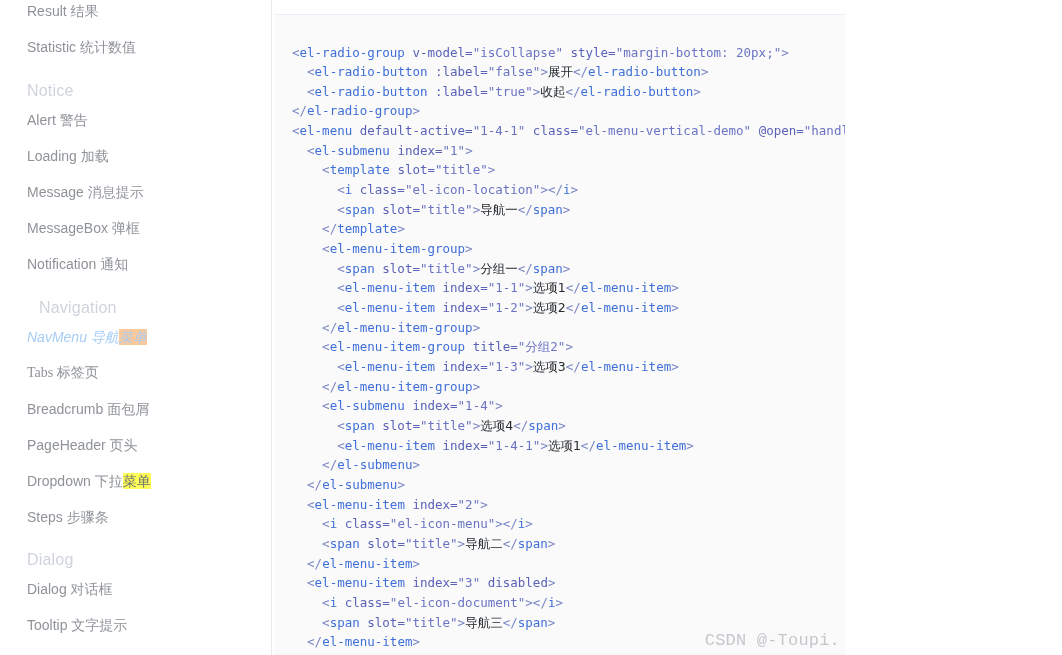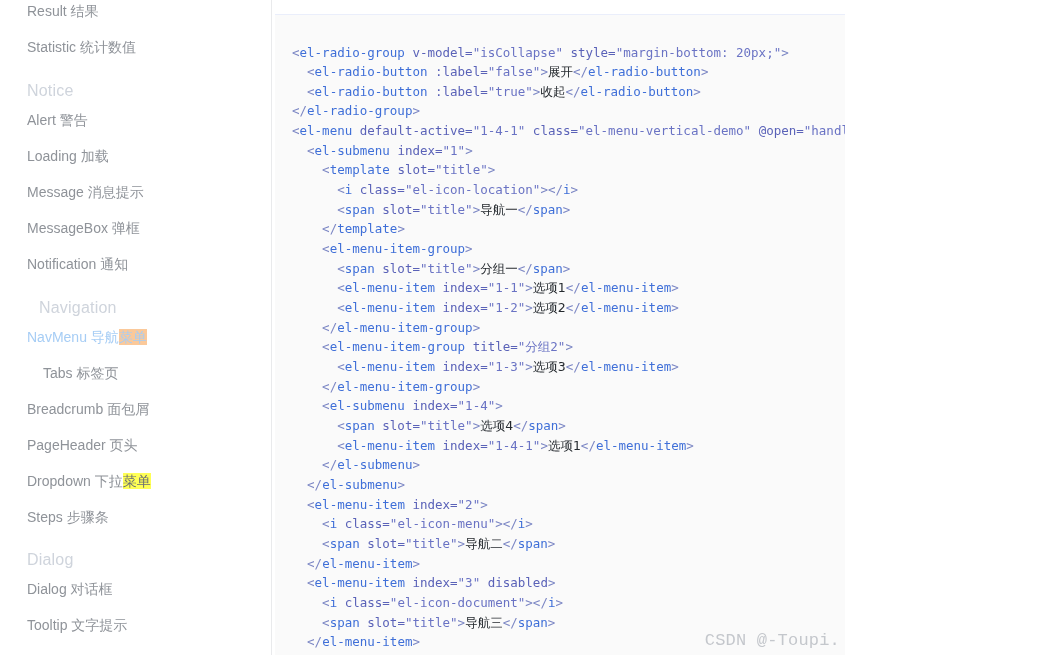--- a/index.html
+++ b/index.html
@@ -50,20 +50,21 @@
   .nav-item {
     font-size: 14px;
     color: #8f9399;
     padding: 0 0 0 27px;
     line-height: 16px;
     white-space: nowrap;
     cursor: pointer;
   }
   .nav-item.active {
     color: #a6cdf5;
+    font-style: italic;
   }
   .hl-orange {
     background: #fbc99a;
     color: #a6cdf5;
   }
   .hl-yellow {
     background: #ffff55;
     color: #6b6f75;
   }
 
@@ -131,21 +132,21 @@
         <li class="nav-item" style="position: absolute; top: 3px; left: 0px; right: 0px;">Result 结果</li>
         <li class="nav-item" style="position: absolute; top: 39px; left: 0px; right: 0px;">Statistic 统计数值</li>
         <li class="nav-group-title" style="position: absolute; top: 84px; left: 0px; right: 0px;">Notice</li>
         <li class="nav-item" style="position: absolute; top: 112px; left: 0px; right: 0px;">Alert 警告</li>
         <li class="nav-item" style="position: absolute; top: 148px; left: 0px; right: 0px;">Loading 加载</li>
         <li class="nav-item" style="position: absolute; top: 184px; left: 0px; right: 0px;">Message 消息提示</li>
         <li class="nav-item" style="position: absolute; top: 220px; left: 0px; right: 0px;">MessageBox 弹框</li>
         <li class="nav-item" style="position: absolute; top: 256px; left: 0px; right: 0px;">Notification 通知</li>
         <li class="nav-group-title" style="position: absolute; top: 301px; left: 12px; right: 0px;">Navigation</li>
         <li class="nav-item active" style="position: absolute; top: 329px; left: 0px; right: 0px;"><span>NavMenu 导航</span><span class="hl-orange">菜单</span></li>
-        <li class="nav-item" style="position: absolute; top: 365px; left: 16px; right: 0px;">Tabs 标签页</li>
+        <li class="nav-item" style="position: absolute; top: 365px; left: 0px; right: 0px; font-family: Liberation Serif, serif;">Tabs 标签页</li>
         <li class="nav-item" style="position: absolute; top: 401px; left: 0px; right: 0px;">Breadcrumb 面包屑</li>
         <li class="nav-item" style="position: absolute; top: 437px; left: 0px; right: 0px;">PageHeader 页头</li>
         <li class="nav-item" style="position: absolute; top: 473px; left: 0px; right: 0px;"><span>Dropdown 下拉</span><span class="hl-yellow">菜单</span></li>
         <li class="nav-item" style="position: absolute; top: 509px; left: 0px; right: 0px;">Steps 步骤条</li>
         <li class="nav-group-title" style="position: absolute; top: 553px; left: 0px; right: 0px;">Dialog</li>
         <li class="nav-item" style="position: absolute; top: 581px; left: 0px; right: 0px;">Dialog 对话框</li>
         <li class="nav-item" style="position: absolute; top: 617px; left: 0px; right: 0px;">Tooltip 文字提示</li>
       </ul>
   </nav>
 

